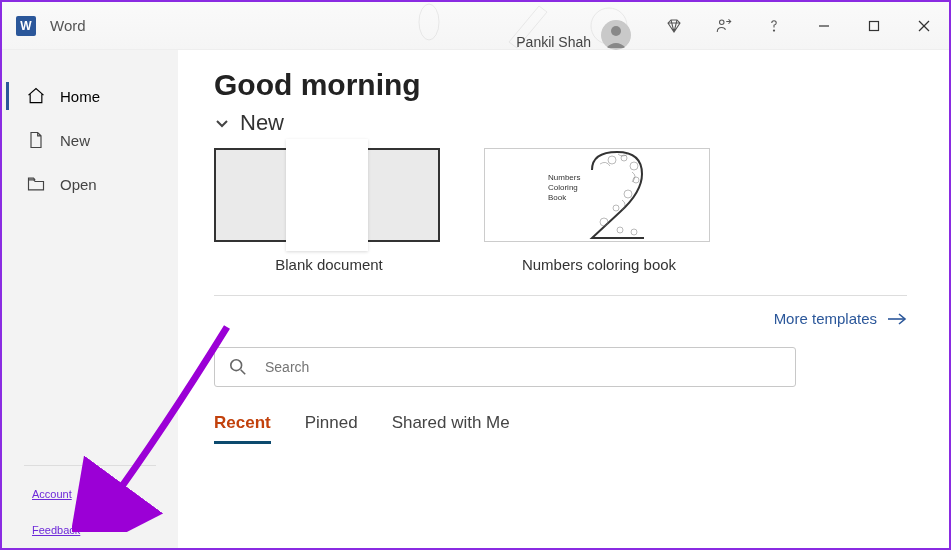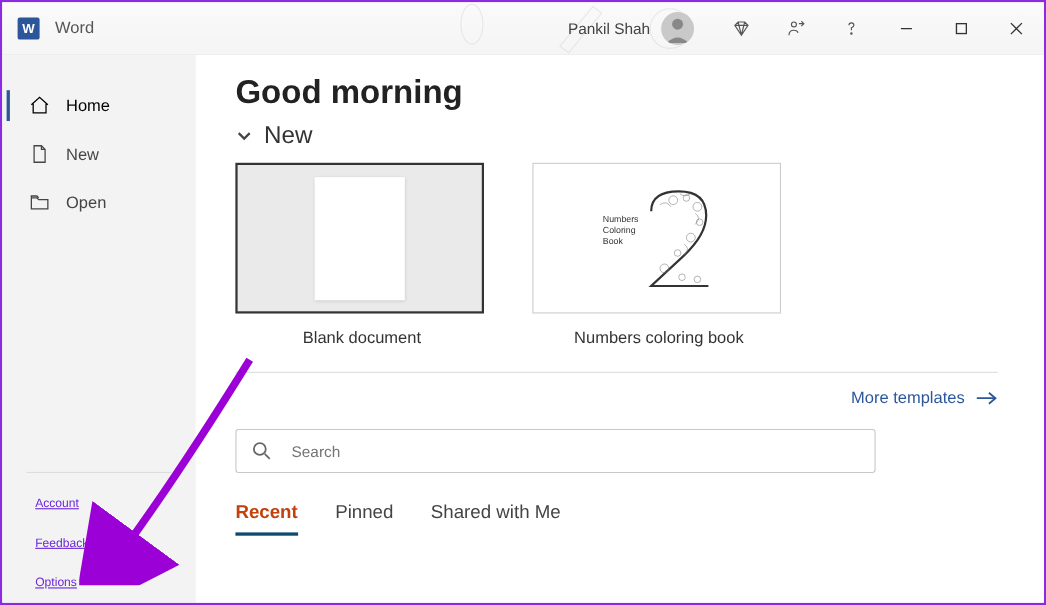--- a/index.html
+++ b/index.html
@@ -2,21 +2,21 @@
 <html><head>
 <meta charset="utf-8">
 <style>
   * { box-sizing: border-box; margin: 0; padding: 0; font-family: "Segoe UI", Arial, sans-serif; }
   body { width: 951px; height: 550px; overflow: hidden; border: 2px solid #8a2be2; background: #fff; position: relative; }
   
   
   .titlebar { height: 48px; display: flex; align-items: center; background: linear-gradient(to bottom, #fafafa, #f5f5f5); border-bottom: 1px solid #eee; position: relative; }
   .app-logo { width: 20px; height: 20px; background: #2B579A; margin-left: 14px; display: flex; align-items: center; justify-content: center; color: #fff; font-weight: bold; font-size: 12px; border-radius: 2px; }
   .app-name { margin-left: 14px; font-size: 15px; color: #555; }
-  .titlebar-right { position: absolute; right: 0; top: 0; height: 48px; display: flex; align-items: center; }
+  .titlebar-right { position: absolute; right: 0; top: 0; height: 48px; display: flex; align-items: flex-end; }
   .user-name { font-size: 14px; color: #444; margin-right: 10px; }
   .avatar { width: 30px; height: 30px; border-radius: 50%; background: #ddd; margin-right: 18px; overflow: hidden; display:flex; align-items:center; justify-content:center; }
   .avatar svg { width: 30px; height: 30px; }
   .tb-icon { width: 50px; height: 48px; display: flex; align-items: center; justify-content: center; color: #555; }
   .tb-icon svg { width: 18px; height: 18px; stroke: #555; fill: none; stroke-width: 1.4; }
   .winctl { width: 50px; height: 48px; display: flex; align-items: center; justify-content: center; color: #333; font-family: sans-serif; }
   .winctl svg { width: 12px; height: 12px; stroke: #333; fill: none; stroke-width: 1.2; }
   .bg-doodle { position: absolute; top:0; right:260px; height:48px; opacity:.15; pointer-events:none; }
   
   
@@ -33,21 +33,21 @@
   
   .content { flex: 1; padding: 18px 42px 0 36px; background: #fff; overflow: hidden; }
   .greeting { font-size: 30px; font-weight: 600; color: #222; margin-bottom: 8px; }
   .section-head { display: flex; align-items: center; margin-bottom: 12px; }
   .section-head svg { width: 16px; height: 16px; stroke: #444; fill: none; stroke-width: 2; margin-right: 10px; }
   .section-title { font-size: 22px; font-weight: 500; color: #333; }
   
   .templates-row { display: flex; gap: 40px; }
   .template-card { width: 230px; text-align: center; cursor: pointer; }
   .template-card.selected .thumb { border: 2px solid #333; }
-  .thumb { width: 226px; height: 137px; background: #eaeaea; border: 1px solid #ccc; display: flex; align-items: center; justify-content: center; }
+  .thumb { width: 226px; height: 94px; background: #eaeaea; border: 1px solid #ccc; display: flex; align-items: center; justify-content: center; }
   .thumb.blank .page { width: 82px; height: 112px; background: #fff; box-shadow: 0 1px 3px rgba(0,0,0,.15); }
   .thumb.coloring { background: #fff; }
   .thumb.coloring svg { width: 110px; height: 110px; }
   .template-label { margin-top: 14px; font-size: 15px; color: #333; }
   
   .hr { border-top: 1px solid #ddd; margin-top: 22px; }
   .more-row { display: flex; justify-content: flex-end; margin-top: 14px; margin-bottom: 20px; }
   .more-link { color: #2B579A; font-size: 15px; display: flex; align-items: center; cursor: pointer; }
   .more-link svg { width: 20px; height: 14px; stroke: #2B579A; fill: none; stroke-width: 1.6; margin-left: 10px; }
   
@@ -143,21 +143,20 @@
           <path d="M3 7 H9 L11 9 H21 V19 H3 Z M3 7 V5 H9 L11 7"></path>
         </svg>
       <span>Open</span>
     </div>
 
     <div class="sidebar-spacer"></div>
     <div class="sidebar-divider"></div>
     <div class="sidebar-lower">
       <div class="bottom-item">Account</div>
       <div class="bottom-item">Feedback</div>
-      <div class="bottom-item">Options</div>
     </div>
   </div>
 
   <div class="content">
     <div class="greeting">Good morning</div>
 
     <div class="section-head">
       <svg viewBox="0 0 16 16">
           <path d="M3 6 L8 11 L13 6"></path>
         </svg>

